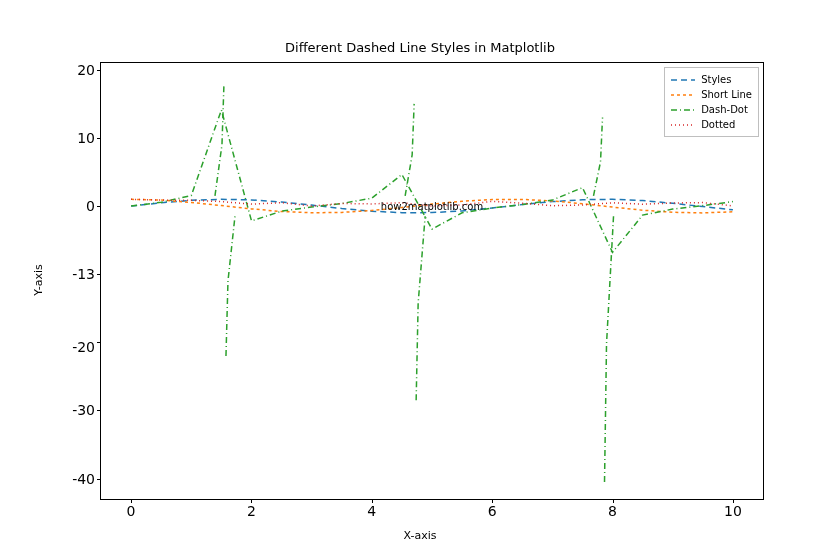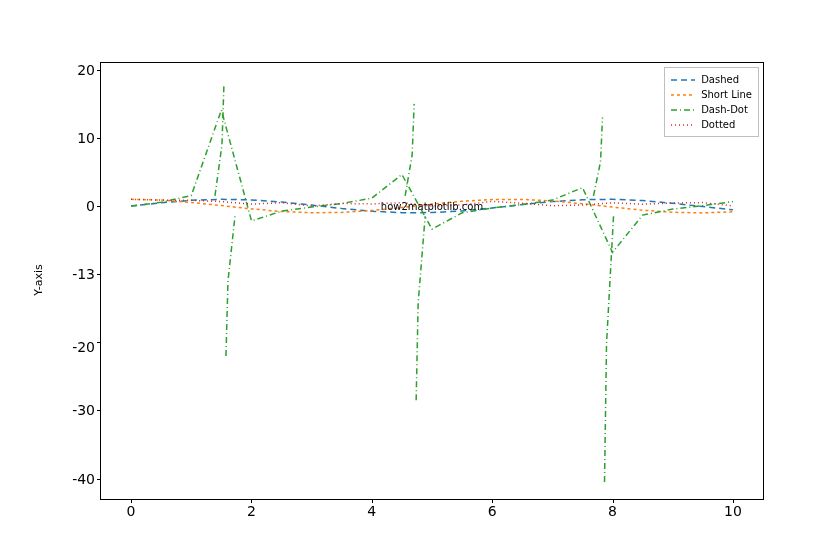--- a/index.html
+++ b/index.html
@@ -95,21 +95,23 @@
     width: 24px; height: 10px; position: relative;
     flex-shrink: 0;
   }
   svg { display: block; }
 </style>
 </head>
 <body>
 
 <div class="figure">
 
+  <div class="title">Different Dashed Line Styles in Matplotlib</div>
   <div class="ylabel">Y-axis</div>
+  <div class="xlabel">X-axis</div>
 
   <div class="plot-area" id="plot">
 
     <svg id="plot-svg" width="662" height="436" viewBox="0 0 662 436">
         <path d="M 30.1 143.1 L 60.2 139.8 L 90.3 137.3 L 120.4 136.3 L 150.5 136.9 L 180.5 139.0 L 210.6 142.1 L 240.7 145.5 L 270.8 148.2 L 300.9 149.7 L 331.0 149.6 L 361.1 147.9 L 391.2 145.0 L 421.3 141.6 L 451.4 138.6 L 481.5 136.7 L 511.5 136.3 L 541.6 137.6 L 571.7 140.3 L 601.8 143.6 L 631.9 146.8" fill="none" stroke="#1f77b4" stroke-width="1.5" stroke-dasharray="6 4"></path>
         <path d="M 30.1 136.3 L 60.2 137.1 L 90.3 139.4 L 120.4 142.6 L 150.5 145.9 L 180.5 148.5 L 210.6 149.8 L 240.7 149.4 L 270.8 147.5 L 300.9 144.5 L 331.0 141.1 L 361.1 138.2 L 391.2 136.5 L 421.3 136.4 L 451.4 137.9 L 481.5 140.7 L 511.5 144.1 L 541.6 147.2 L 571.7 149.3 L 601.8 149.9 L 631.9 148.8" fill="none" stroke="#ff7f0e" stroke-width="1.5" stroke-dasharray="3 3"></path>
         <path d="M 30.1 143.1 L 60.2 139.3 L 90.3 132.5 L 120.4 47.0 L 150.5 157.9 L 180.5 148.2 L 210.6 144.0 L 240.7 140.5 L 270.8 135.2 L 300.9 111.5 L 331.0 166.1 L 361.1 149.8 L 391.2 145.0 L 421.3 141.6 L 451.4 137.1 L 481.5 124.6 L 511.5 189.4 L 541.6 152.1 L 571.7 146.1 L 601.8 142.6 L 631.9 138.6" fill="none" stroke="#2ca02c" stroke-width="1.5" stroke-dasharray="6 3 1 3"></path>
         <path d="M 113.97454545454546 132.84375 L 120.97454545454546 81.75 L 122.97454545454546 20.4375" fill="none" stroke="#2ca02c" stroke-width="1.5" stroke-dasharray="6 3 1 3"></path>
         <path d="M 124.97454545454546 292.9375 L 126.97454545454546 218 L 133.97454545454548 153.28125" fill="none" stroke="#2ca02c" stroke-width="1.5" stroke-dasharray="6 3 1 3"></path>
         <path d="M 304.1490909090909 132.84375 L 311.1490909090909 91.96875 L 313.1490909090909 40.875" fill="none" stroke="#2ca02c" stroke-width="1.5" stroke-dasharray="6 3 1 3"></path>
@@ -121,21 +123,21 @@
 
     <div class="watermark" id="watermark" style="left: 331px; top: 143.062px;">how2matplotlib.com</div>
 
     <div class="legend">
       <div class="legend-row">
         <span class="legend-swatch">
           <svg width="24" height="10">
               <line x1="0" y1="5" x2="24" y2="5" stroke="#1f77b4" stroke-width="1.5" stroke-dasharray="6 4"></line>
             </svg>
         </span>
-        <span>Dashed</span>
+        <span>Styles</span>
       </div>
       <div class="legend-row">
         <span class="legend-swatch">
           <svg width="24" height="10">
               <line x1="0" y1="5" x2="24" y2="5" stroke="#ff7f0e" stroke-width="1.5" stroke-dasharray="3 3"></line>
             </svg>
         </span>
         <span>Short Line</span>
       </div>
       <div class="legend-row">

